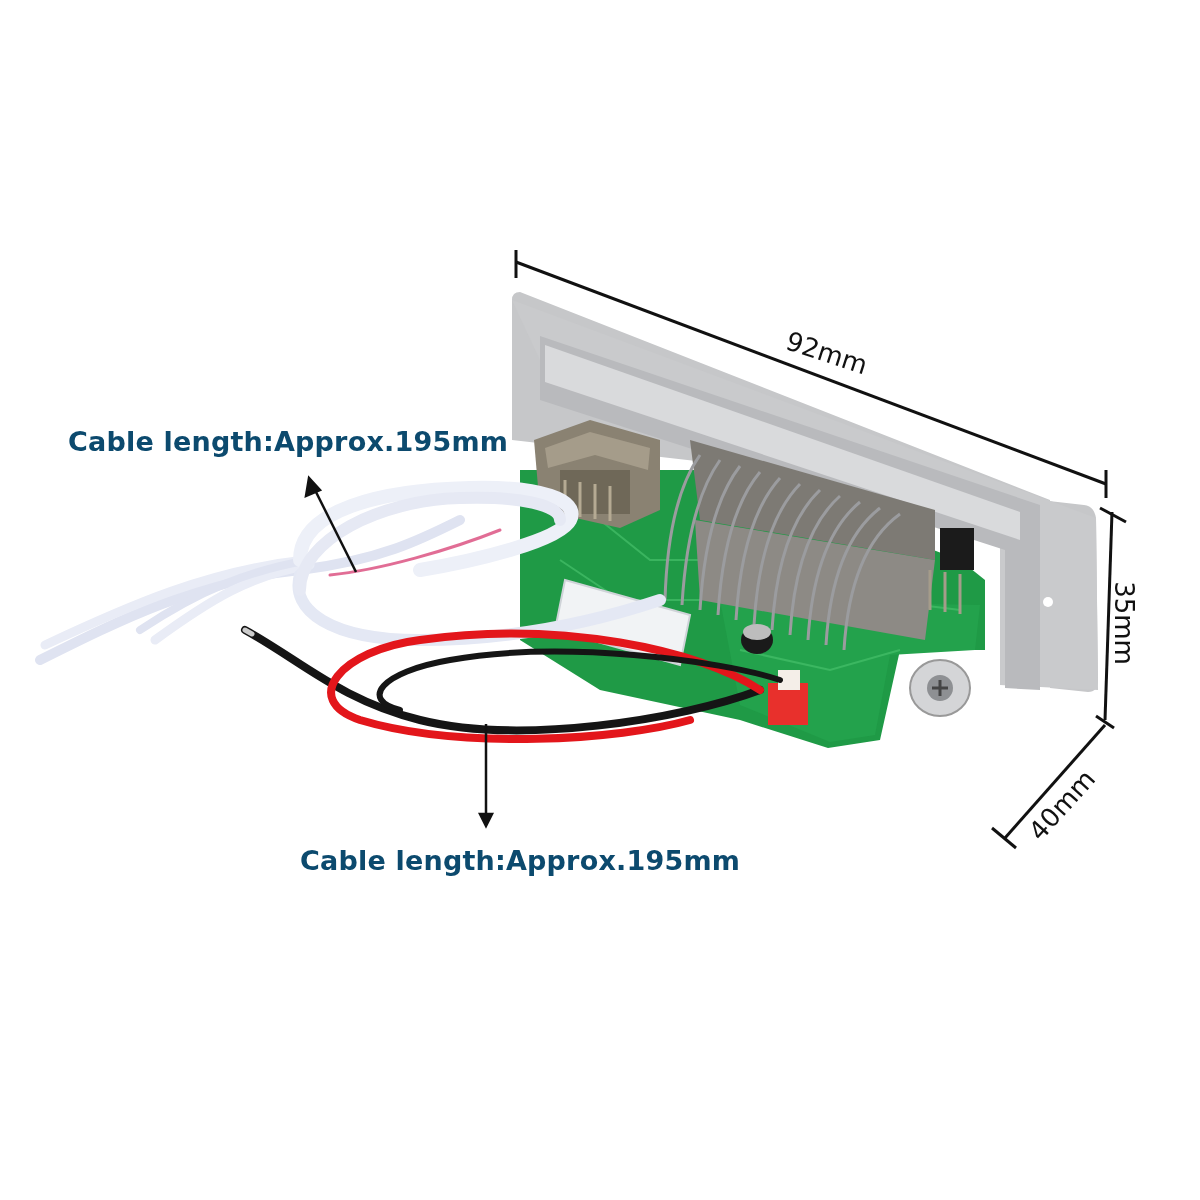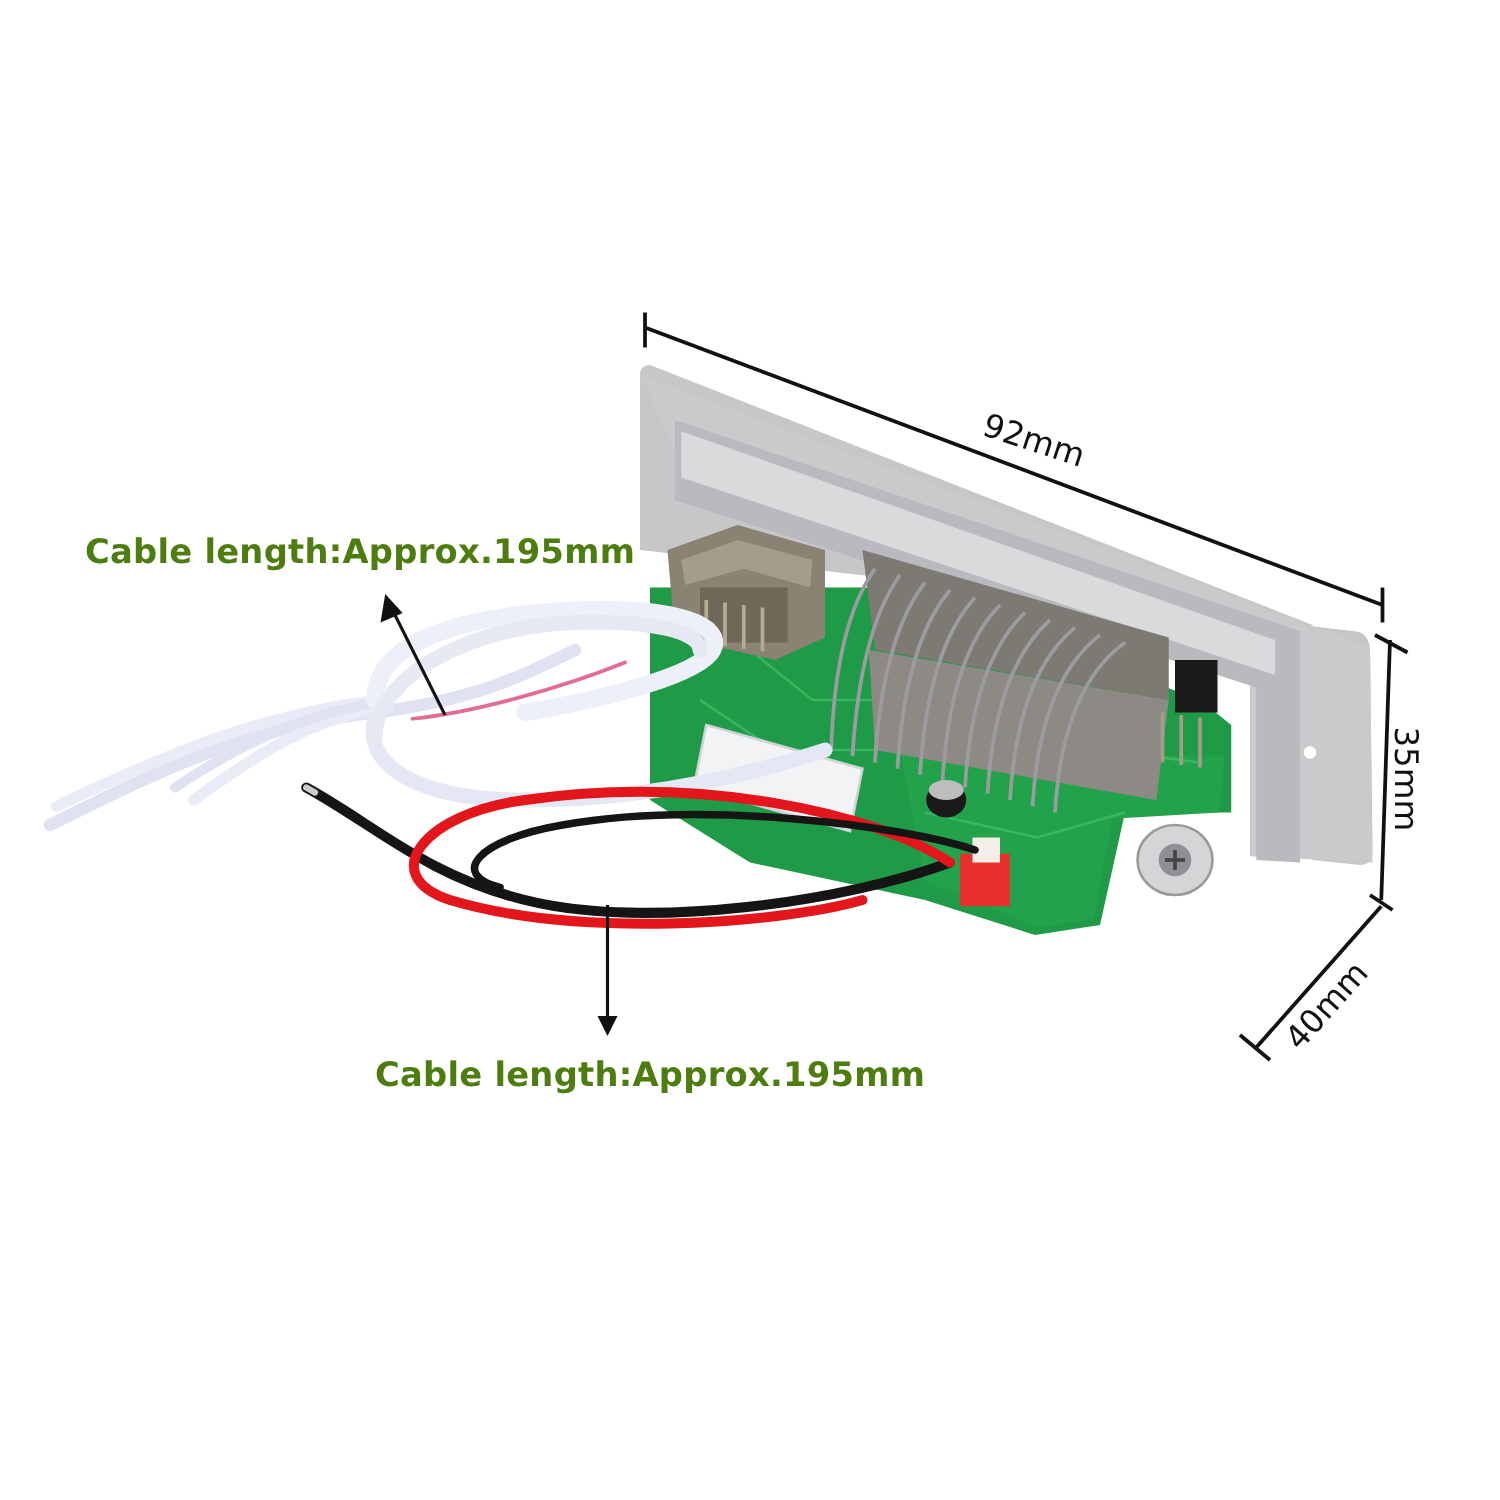--- a/index.html
+++ b/index.html
@@ -1,17 +1,17 @@
 <!DOCTYPE html>
 <html><head>
 <meta charset="utf-8">
 <style>
   html, body { margin: 0; padding: 0; background: #ffffff; }
   body { width: 1200px; height: 1200px; position: relative; overflow: hidden; font-family: "DejaVu Sans", sans-serif; }
-  .label { position: absolute; color: #4d7c0f; font-size: 27px; font-weight: bold; letter-spacing: 0.2px; white-space: nowrap; }
+  .label { position: absolute; color: #0c4a6e; font-size: 27px; font-weight: bold; letter-spacing: 0.2px; white-space: nowrap; }
   .dim { position: absolute; color: #111; font-size: 26px; font-weight: normal; white-space: nowrap; transform-origin: center center; }
   svg { position: absolute; left: 0; top: 0; }
 </style>
 </head>
 <body>
 
 <svg width="1200" height="1200" viewBox="0 0 1200 1200">
 
   <g stroke="#111" stroke-width="3" fill="none">
     <line x1="516" y1="262" x2="1106" y2="484"></line>

